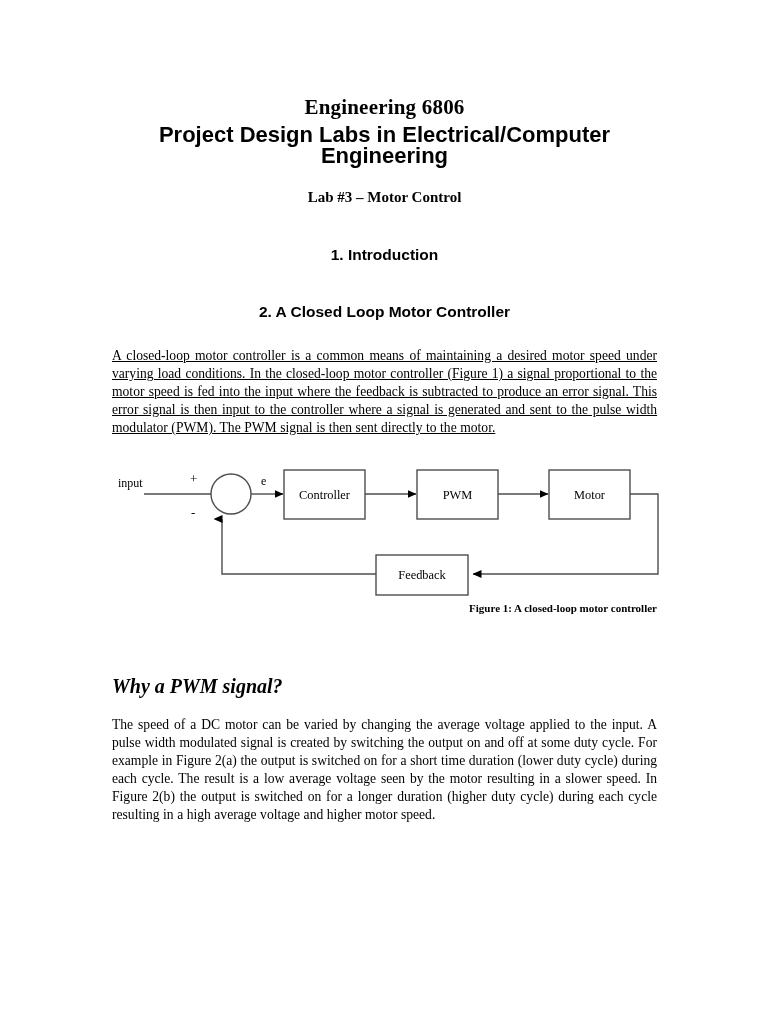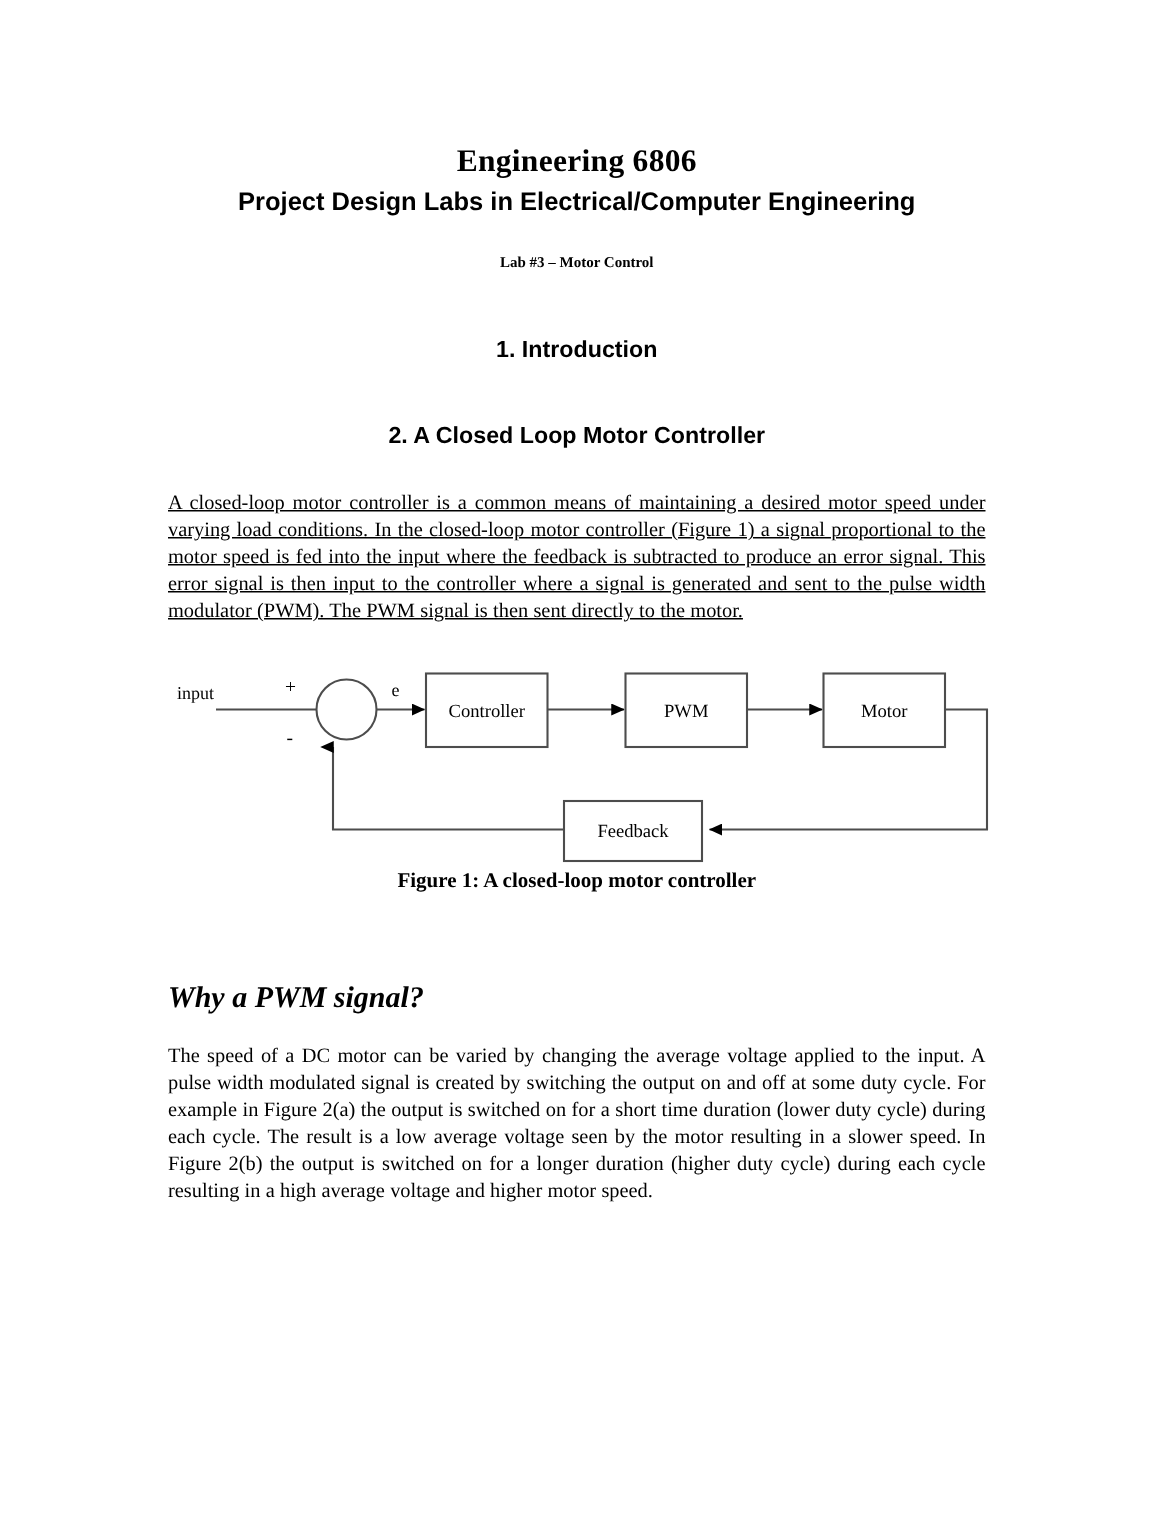--- a/index.html
+++ b/index.html
@@ -38,30 +38,30 @@
     font-size: 21px;
     text-align: center;
     margin: 0;
     padding-top: 94px;
     line-height: 26px;
     letter-spacing: 0.2px;
   }
   .title-sub {
     font-family: "Liberation Sans", "DejaVu Sans", sans-serif;
     font-weight: bold;
-    font-size: 17px;
+    font-size: 22px;
     text-align: center;
     margin: 0;
     padding-top: 4px;
     line-height: 21px;
   }
   .title-lab {
     font-family: "Liberation Serif", "DejaVu Serif", serif;
     font-weight: bold;
-    font-size: 10px;
+    font-size: 15px;
     text-align: center;
     margin: 0;
     padding-top: 21px;
     line-height: 20px;
   }
 
   
   .h-section {
     font-family: "Liberation Sans", "DejaVu Sans", sans-serif;
     font-weight: bold;
@@ -103,22 +103,22 @@
   }
   .figure-svg {
     position: absolute;
     left: -4px;
     top: 0;
     display: block;
   }
   .fig-caption {
     font-family: "Liberation Serif", "DejaVu Serif", serif;
     font-weight: bold;
-    font-size: 14px;
-    text-align: center;
+    font-size: 11px;
+    text-align: right;
     margin: 0;
     line-height: 15px;
   }
 
   .svg-box-label {
     font-family: "Liberation Serif", "DejaVu Serif", serif;
     font-size: 12.4px;
     fill: #000000;
   }
   .svg-small-label {

